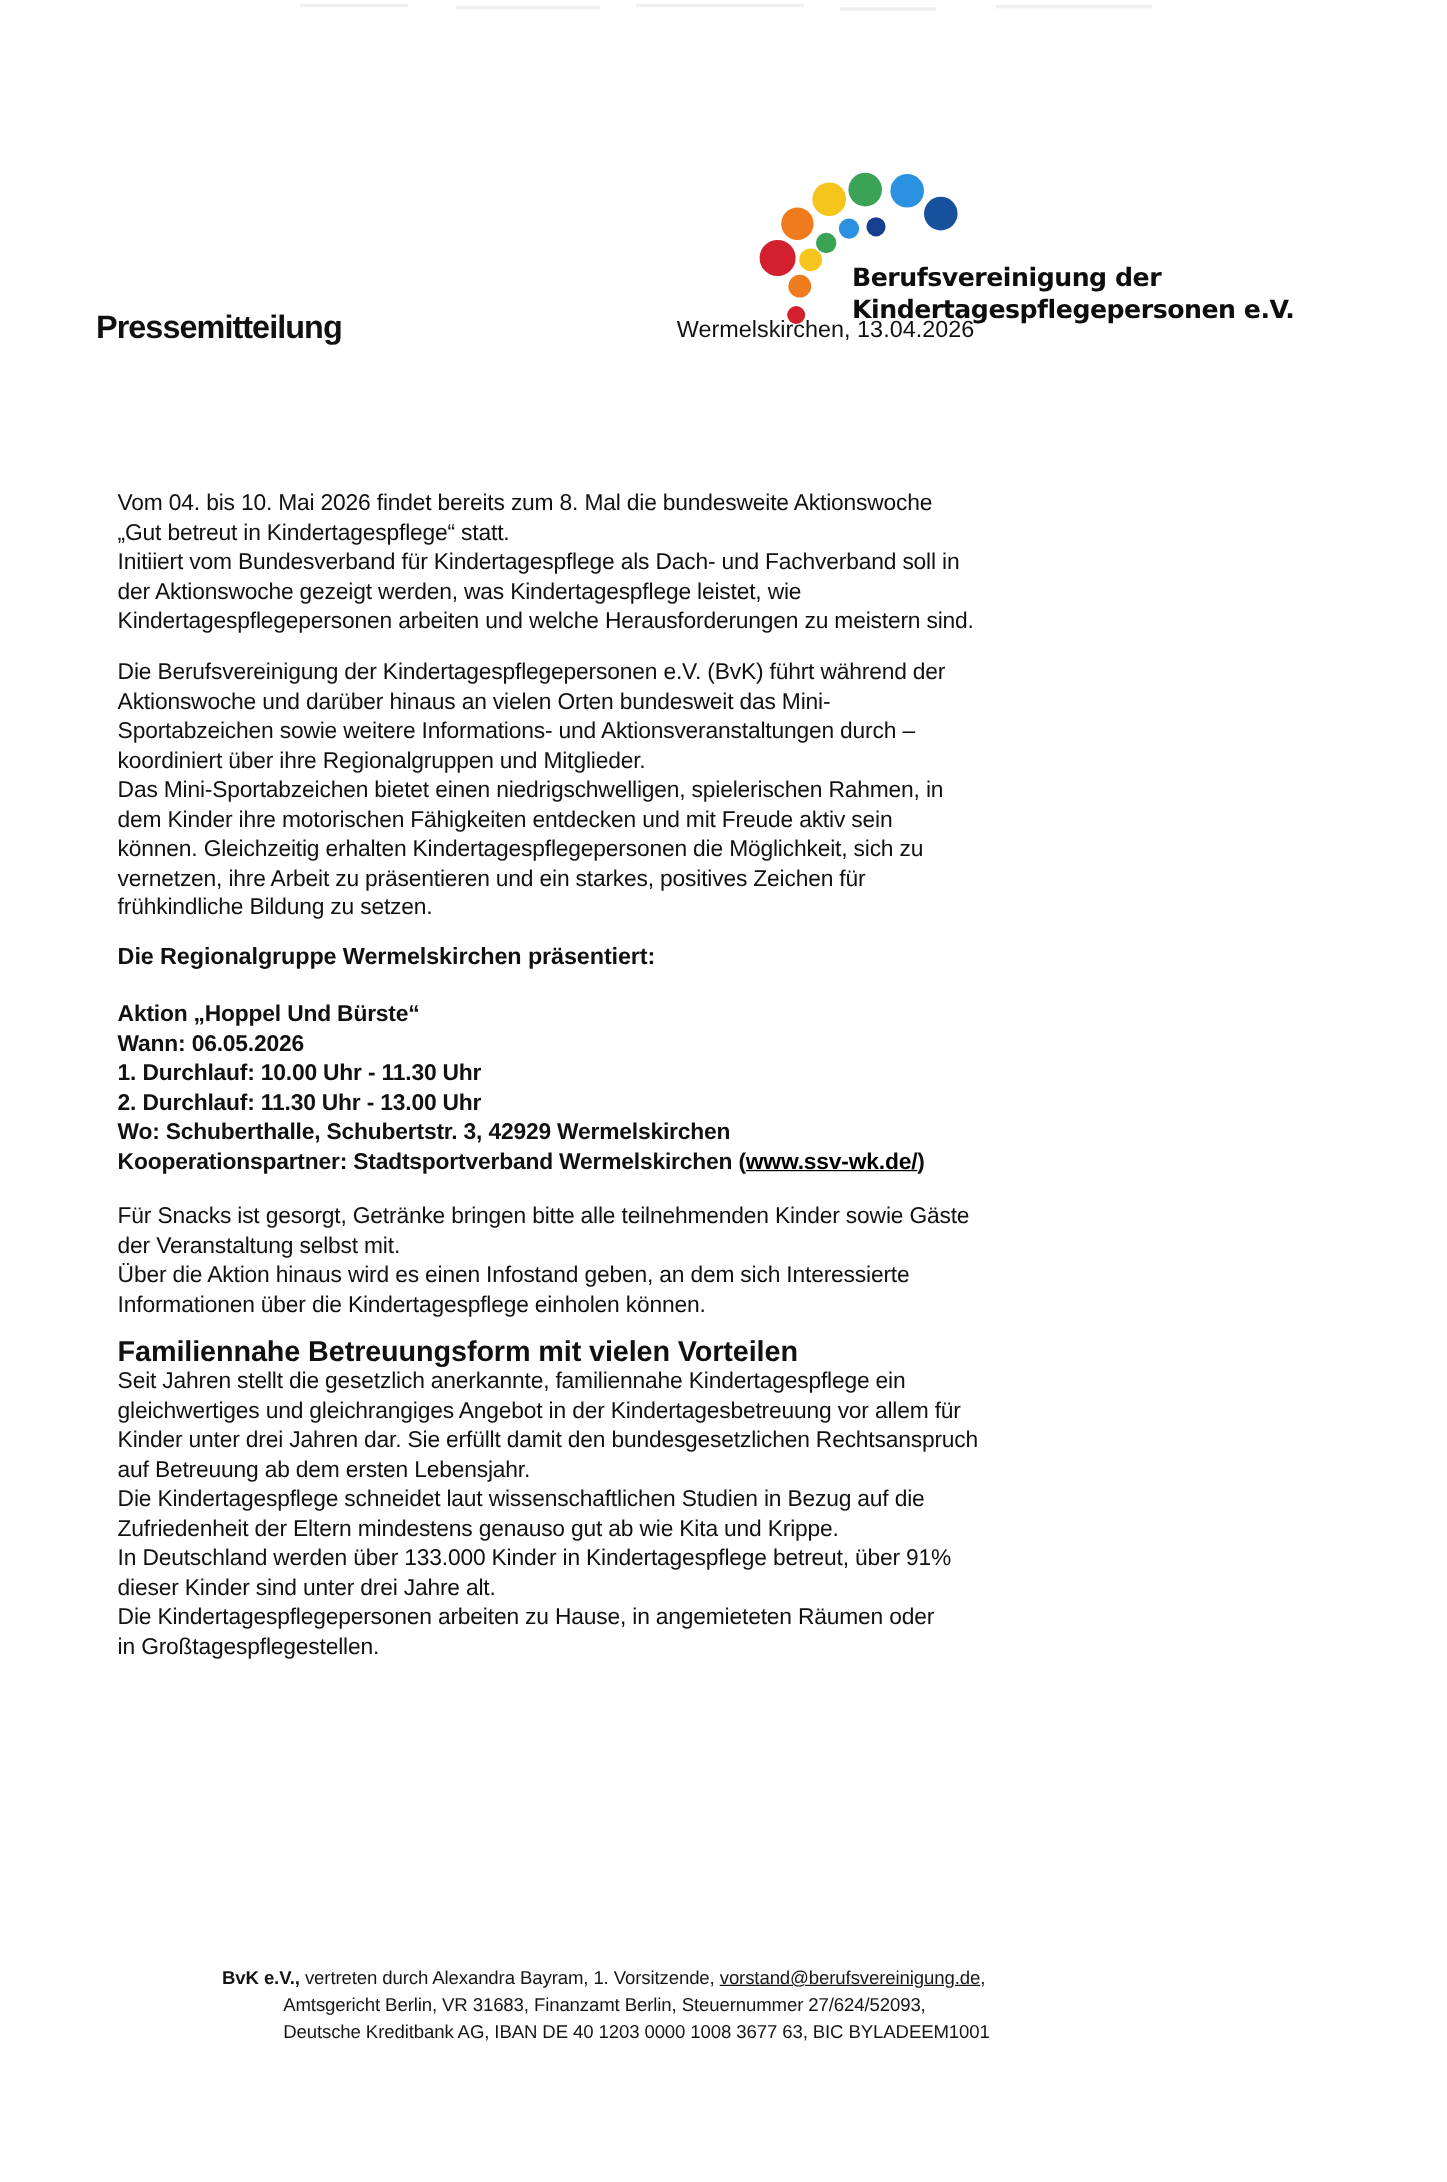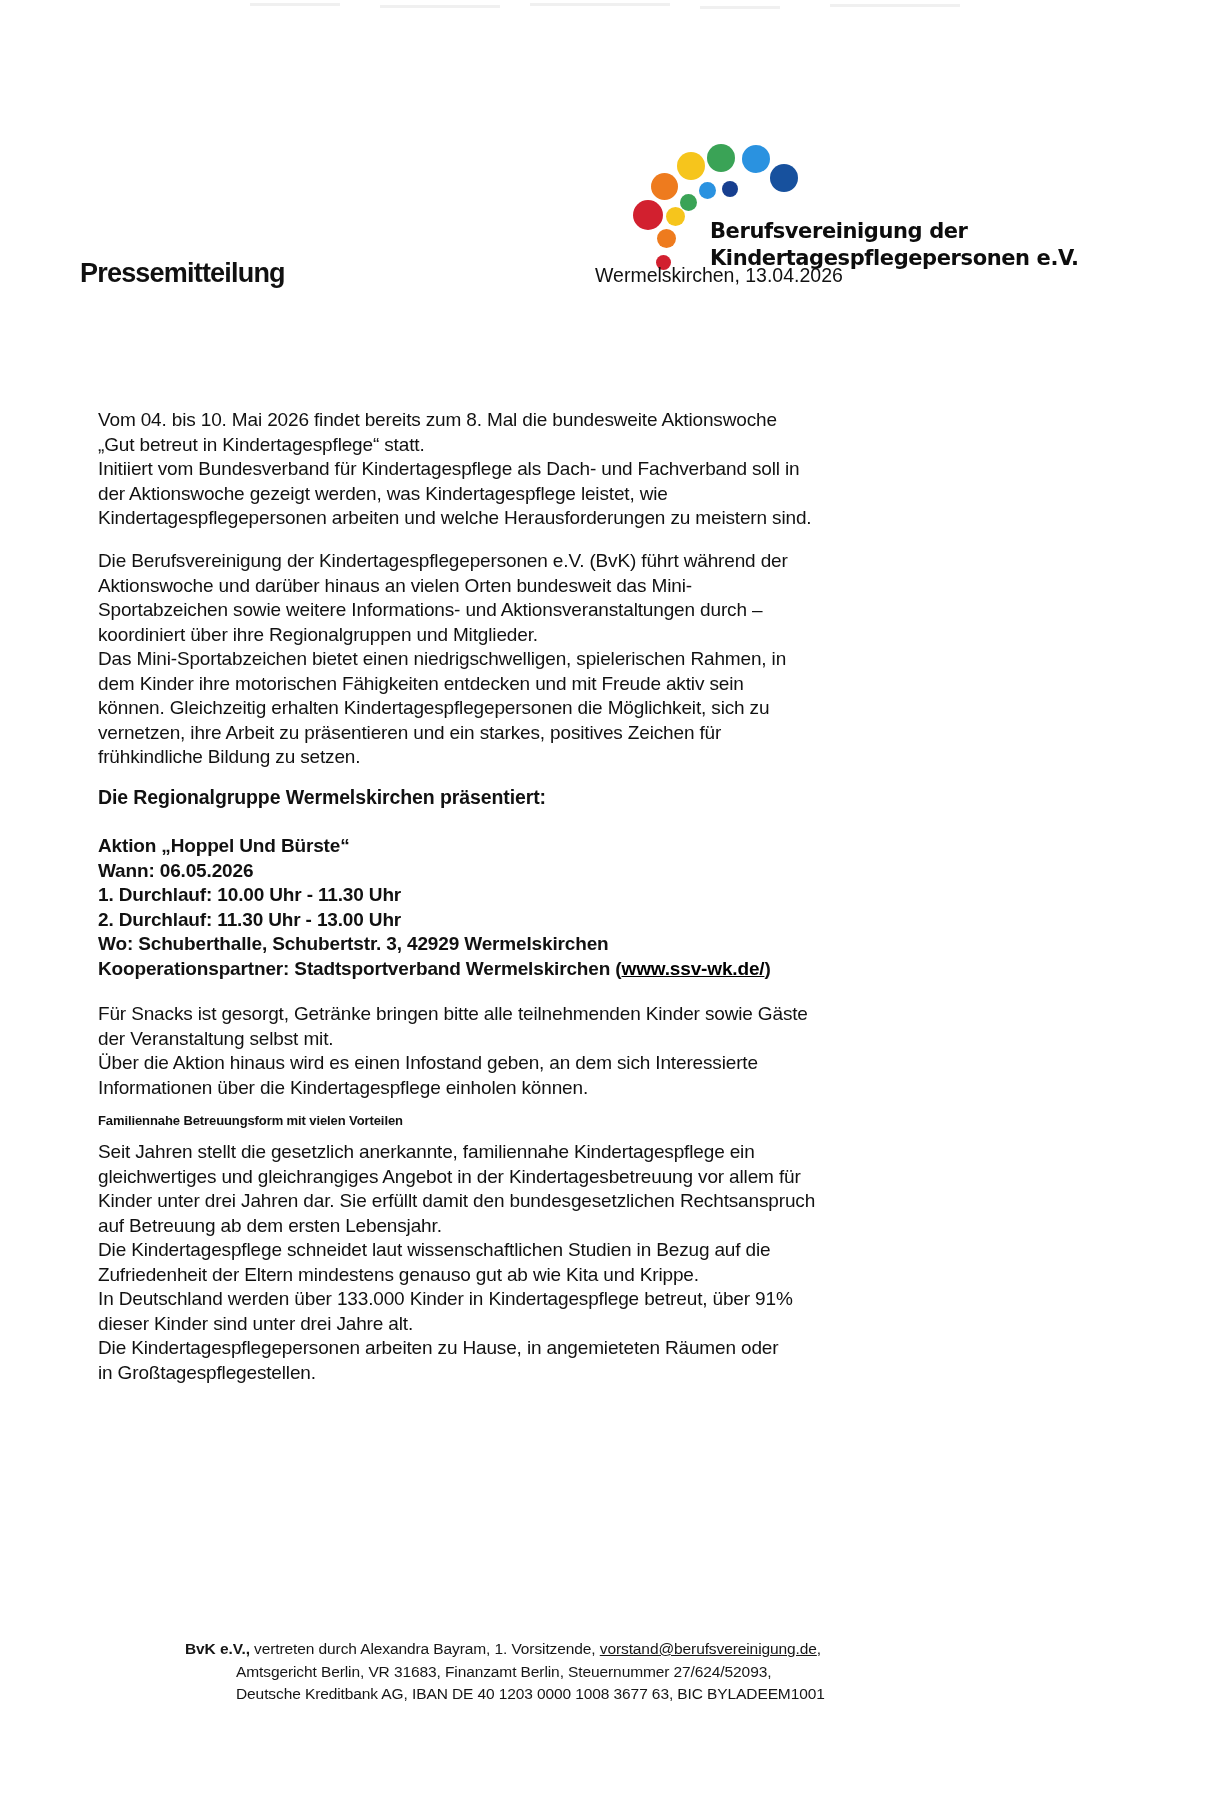--- a/index.html
+++ b/index.html
@@ -21,38 +21,38 @@
   .logo{position:absolute;left:617px;top:125px;width:480px;height:150px;}
   .dot{position:absolute;border-radius:50%;}
   .logo-text{position:absolute;left:93px;font-weight:bold;color:#0d0d0d;
     font-family:"DejaVu Sans","Liberation Sans",sans-serif;
     font-size:21px;letter-spacing:-0.4px;white-space:nowrap;}
   .logo-line1{top:94px;}
   .logo-line2{top:121px;}
 
   
   .doc-type{position:absolute;left:80px;top:258px;font-size:27px;font-weight:bold;letter-spacing:-0.8px;}
-  .dateline{position:absolute;left:595px;top:264px;font-size:19.5px;text-align:center;}
+  .dateline{position:absolute;left:564px;top:264px;font-size:19.5px;text-align:center;}
 
   
   .lines{white-space:pre-line;font-size:19px;line-height:24.5px;letter-spacing:-0.15px;}
   .bold{font-weight:bold;}
 
   .headline{position:absolute;left:98px;top:340px;
     color:#1c70b7;font-weight:bold;text-decoration:underline;
     font-size:19.5px;line-height:25px;letter-spacing:-0.1px;white-space:pre-line;cursor:pointer;}
 
   .para1{position:absolute;left:98px;top:408px;width:860px;}
   .para2{position:absolute;left:98px;top:549px;width:860px;}
   .regional-heading{position:absolute;left:98px;top:786px;font-size:19.5px;font-weight:bold;letter-spacing:-0.1px;}
   .event{position:absolute;left:98px;top:834px;width:880px;font-weight:bold;}
   .koop-line{font-size:19px;line-height:24.5px;letter-spacing:-0.15px;font-weight:bold;white-space:nowrap;}
   .koop-link{text-decoration:underline;cursor:pointer;}
   .para3{position:absolute;left:98px;top:1002px;width:880px;}
-  .vorteile-heading{position:absolute;left:98px;top:1113px;font-size:13px;font-weight:bold;letter-spacing:-0.1px;}
+  .vorteile-heading{position:absolute;left:98px;top:1113px;font-size:24px;font-weight:bold;letter-spacing:-0.1px;}
   .para4{position:absolute;left:98px;top:1140px;width:880px;}
 
   
   .footer{position:absolute;left:185px;top:1638px;font-size:15.5px;line-height:22.5px;letter-spacing:-0.1px;color:#151515;}
   .footer .indent{padding-left:51px;}
   .email-link{text-decoration:underline;cursor:pointer;}
 </style>
 </head>
 <body>
 

